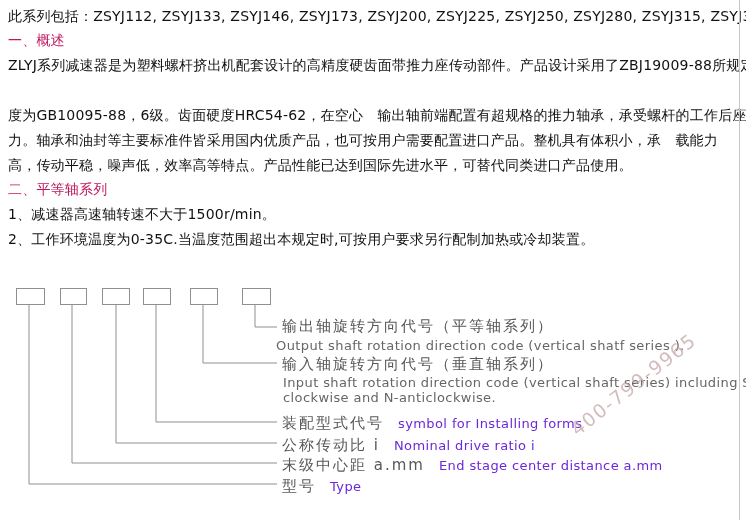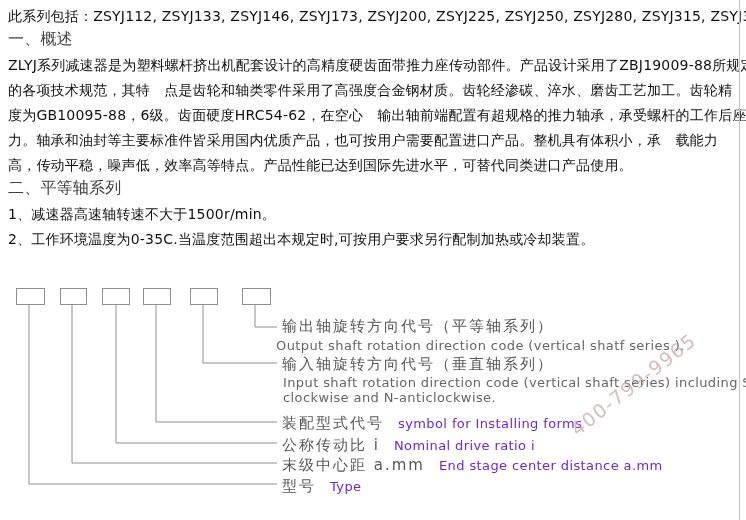--- a/index.html
+++ b/index.html
@@ -7,21 +7,21 @@
     width:746px;height:520px;position:relative;background:#ffffff;
     font-family:"DejaVu Sans","Liberation Sans",sans-serif;
     color:#1a1a1a;overflow:hidden;
   }
   .page{position:absolute;inset:0;width:746px;height:520px;}
   
   .tline{
     position:absolute;left:8px;white-space:nowrap;
     font-size:14px;line-height:17px;letter-spacing:0.2px;color:#111;
   }
-  .heading{font-size:16px;color:#404040;font-family:Liberation Mono, monospace;}
+  .heading{font-size:14px;color:#be185d;}
   
   .code-box{
     position:absolute;top:288px;height:15px;background:#fff;
     border:1px solid #8f8f8f;box-sizing:content-box;
   }
   svg.lines{position:absolute;left:0;top:0;width:746px;height:520px;pointer-events:none;}
   .dlabel{position:absolute;white-space:nowrap;color:#5a5a5a;}
   .dlabel .zh{font-size:15px;letter-spacing:2px;color:#585858;}
   .dlabel .en{font-size:13px;letter-spacing:0.4px;color:#6d28d9;}
   .en-line{position:absolute;white-space:nowrap;font-size:13px;letter-spacing:0.4px;color:#666;}
@@ -34,21 +34,20 @@
   }
 </style>
 </head>
 <body>
 
 <div class="page">
 
   <div class="tline" style="top:8px">此系列包括：ZSYJ112, ZSYJ133, ZSYJ146, ZSYJ173, ZSYJ200, ZSYJ225, ZSYJ250, ZSYJ280, ZSYJ315, ZSYJ375, ZSYJ420, ZSYJ450。</div>
   <div class="tline heading" style="top:32px">一、概述</div>
   <div class="tline" style="top:57px">ZLYJ系列减速器是为塑料螺杆挤出机配套设计的高精度硬齿面带推力座传动部件。产品设计采用了ZBJ19009-88所规定</div>
-  <div class="tline" style="top:82px">的各项技术规范，其特　点是齿轮和轴类零件采用了高强度合金钢材质。齿轮经渗碳、淬水、磨齿工艺加工。齿轮精</div>
   <div class="tline" style="top:107px">度为GB10095-88，6级。齿面硬度HRC54-62，在空心　输出轴前端配置有超规格的推力轴承，承受螺杆的工作后座</div>
   <div class="tline" style="top:132px">力。轴承和油封等主要标准件皆采用国内优质产品，也可按用户需要配置进口产品。整机具有体积小，承　载能力</div>
   <div class="tline" style="top:157px">高，传动平稳，噪声低，效率高等特点。产品性能已达到国际先进水平，可替代同类进口产品使用。</div>
   <div class="tline heading" style="top:181px">二、平等轴系列</div>
   <div class="tline" style="top:206px">1、减速器高速轴转速不大于1500r/min。</div>
   <div class="tline" style="top:231px">2、工作环境温度为0-35C.当温度范围超出本规定时,可按用户要求另行配制加热或冷却装置。</div>
 
   <div>
 
     <svg class="lines" viewBox="0 0 746 520">

